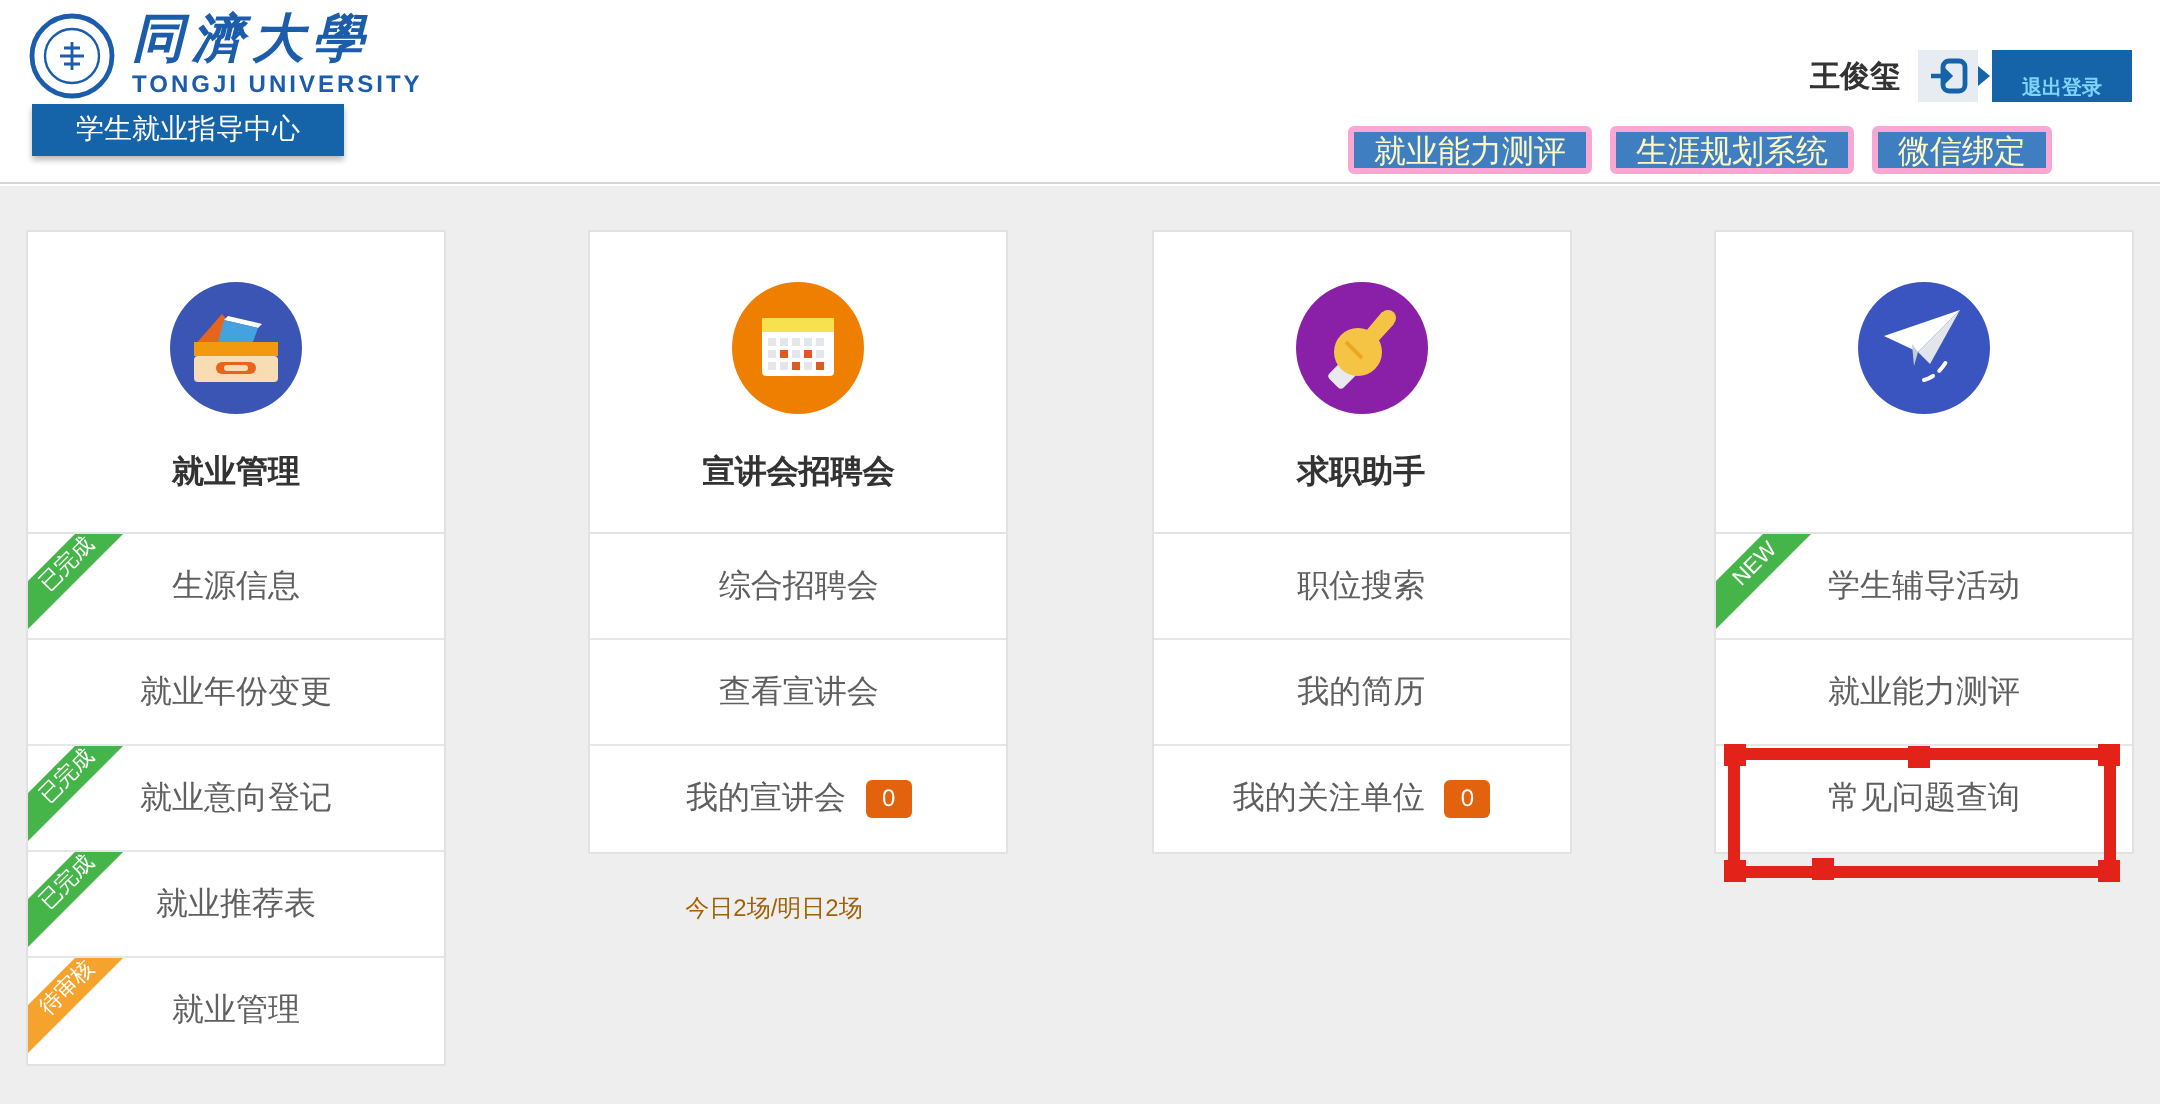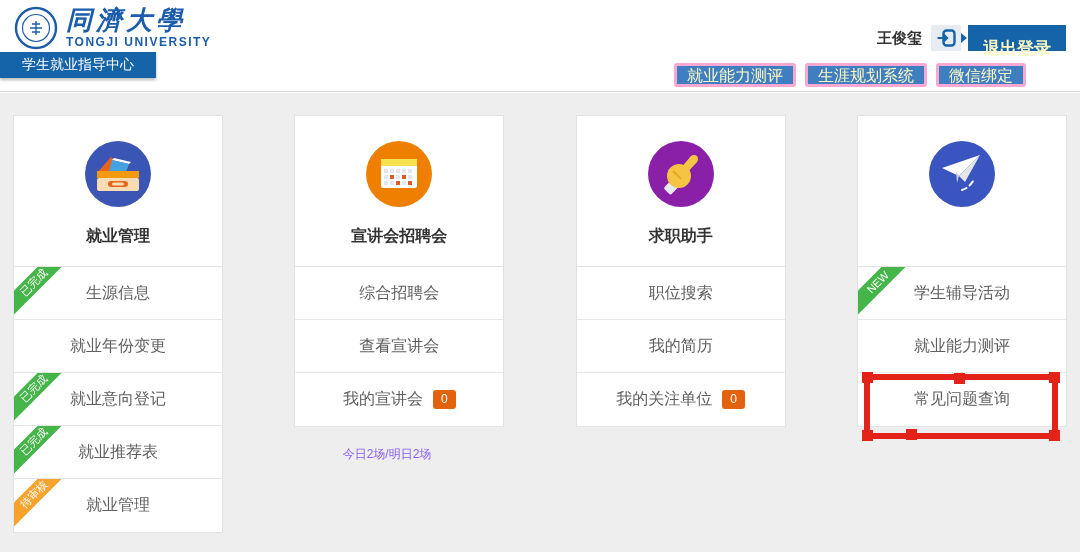--- a/index.html
+++ b/index.html
@@ -9,30 +9,30 @@
     font-family: "Liberation Sans", sans-serif; overflow: hidden; text-decoration: underline;
   }
   
   .header { position: absolute; top: 0; left: 0; right: 0; height: 92px;
             background: #fff; border-bottom: 1px solid #d6d6d6; }
   .logo { position: absolute; left: 14px; top: 6px; display: flex; align-items: center; gap: 8px; }
   .logo-text { display: flex; flex-direction: column; }
   .logo-cn { font-family: "DejaVu Serif", serif; font-weight: bold; font-style: italic;
              font-size: 26px; line-height: 1.05; color: #1b5dab; letter-spacing: 4px; }
   .logo-en { font-size: 12px; font-weight: bold; color: #1b5dab; letter-spacing: 1.5px; margin-top: 1px; }
-  .dept-banner { position: absolute; left: 0; top: 52px; width: 156px; height: 26px;
+  .dept-banner { position: absolute; left: 16px; top: 52px; width: 156px; height: 26px;
                  color: #fff; font-size: 14px; display: flex; align-items: center; justify-content: center;
                  box-shadow: 0 2px 3px rgba(0,0,0,.28); }
   .user-area { position: absolute; top: 25px; right: 14px; display: flex; align-items: center; height: 26px; }
   .user-name { font-size: 15px; font-weight: bold; color: #333; margin-right: 9px; }
   .exit-tile { width: 30px; height: 26px; background: #e7ecf3; display: flex;
                align-items: center; justify-content: center; cursor: pointer; }
   .tri { width: 0; height: 0; border-left: 6px solid #1563a8;
          border-top: 5px solid transparent; border-bottom: 5px solid transparent; margin-right: 1px; }
-  .logout-btn { height: 26px; padding: 12px 15px; color: #fef9c3; border: none; font-size: 17px;
+  .logout-btn { height: 26px; padding: 12px 15px; color: #7dd3fc; border: none; font-size: 10px;
                 font-weight: bold; cursor: pointer; font-family: inherit; }
   .nav-buttons { position: absolute; top: 63px; right: 54px; display: flex; gap: 9px; }
   .nav-btn { height: 24px; padding: 0 10px; border: 3px solid #f9a8d4; border-radius: 3px;
              color: #fef9c3; font-size: 16px; cursor: pointer; font-family: inherit; }
   
   .main { position: absolute; top: 93px; left: 0; right: 0; bottom: 0; background: #eeeeee; }
   .cards { position: absolute; top: 22px; left: 13px; right: 13px;
            display: flex; justify-content: space-between; align-items: flex-start; }
   .card { width: 210px; background: #fff; border: 1px solid #e2e2e2; }
   .card-top { height: 151px; border-bottom: 1px solid #e3e3e3; position: relative; }
@@ -41,21 +41,21 @@
                 font-size: 16px; font-weight: bold; color: #333; }
   .card-item { height: 53px; border-bottom: 1px solid #e6e6e6; display: flex; align-items: center;
                justify-content: center; font-size: 16px; color: #5f5f5f; position: relative;
                overflow: hidden; cursor: pointer; background: #fff; }
   .card-item:last-child { border-bottom: none; }
   .ribbon { position: absolute; left: -24px; top: 7px; width: 88px; transform: rotate(-45deg);
             color: #fff; font-size: 11px; text-align: center; padding: 3px 0; line-height: 1; }
   .badge { display: inline-block; margin-left: 10px; color: #fff; font-size: 12px;
            border-radius: 3px; padding: 2px 8px; line-height: 1.2; }
   .footnote { position: absolute; top: 353px; left: 282px; width: 210px; text-align: center;
-              color: #8b5cf6; font-size: 12px; }
+              color: #a16207; font-size: 12px; }
   
   .annotation { position: absolute; left: 864px; top: 281px; width: 194px; height: 65px;
                 border: 6px solid #e3221a; z-index: 5; pointer-events: none; }
   .annotation .nub { position: absolute; width: 11px; height: 11px; background: inherit; }
   .nub { background: #e3221a !important; }
   .nub.tl { left: -8px; top: -8px; } .nub.tr { right: -8px; top: -8px; }
   .nub.bl { left: -8px; bottom: -8px; } .nub.br { right: -8px; bottom: -8px; }
   .nub.tm { left: 46%; top: -7px; } .nub.bm { left: 20%; bottom: -7px; }
 </style>
 </head>

